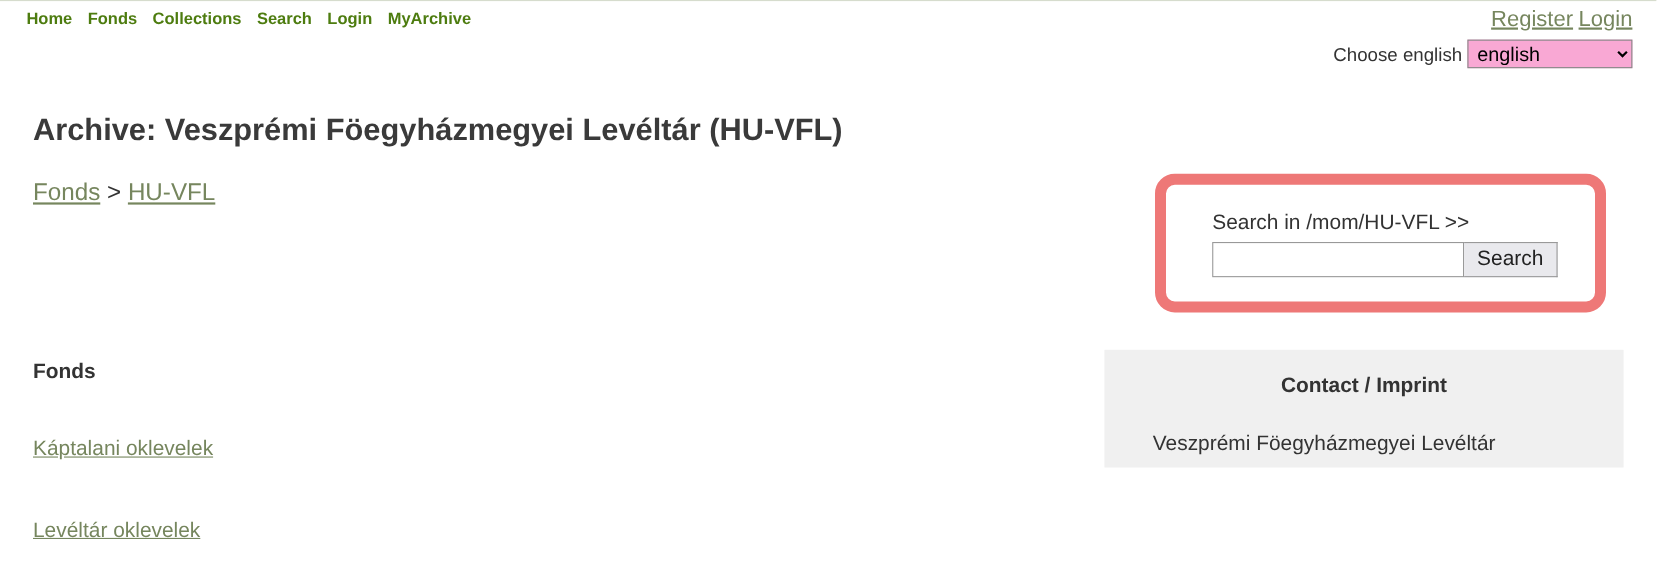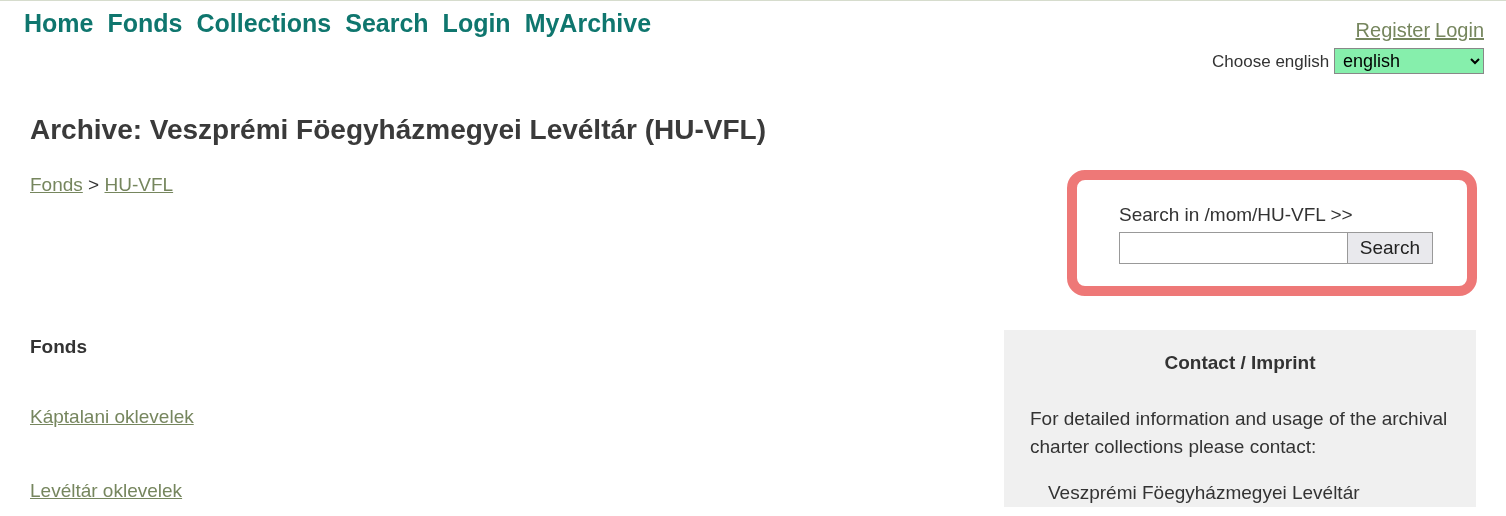--- a/index.html
+++ b/index.html
@@ -20,60 +20,60 @@
     align-items: flex-start;
     padding: 8px 24px 6px 24px;
     gap: 10px;
     position: relative;
   }
   .topnav .nav-left {
     display: flex;
     gap: 14px;
   }
   .topnav .nav-left a {
-    color: #0f766e;
-    font-weight: bold;
-    font-size: 25px;
+    color: #4d7c0f;
+    font-weight: bold;
+    font-size: 15px;
     text-decoration: none;
   }
   .topnav .nav-right {
     position: absolute;
     right: 22px;
-    top: 18px;
+    top: 6px;
     text-align: right;
   }
   .topnav .nav-right a {
     color: #76865e;
     font-size: 20px;
     text-decoration: underline;
   }
   .lang-row {
     margin-top: 6px;
     font-size: 17px;
     color: #333;
   }
   .lang-row select {
     font-size: 18px;
     padding: 1px 4px;
     width: 150px;
     border: 1px solid #888;
-    background: #86efac;
+    background: #f9a8d4;
   }
   .content {
     padding: 40px 30px 0 30px;
     position: relative;
   }
   h1.page-title {
     font-size: 28px;
     font-weight: bold;
     color: #3a3a3a;
     margin: 30px 0 28px 0;
   }
   .breadcrumb {
-    font-size: 19px;
+    font-size: 22px;
   }
   .breadcrumb a {
     color: #76865e;
     text-decoration: underline;
   }
   .breadcrumb .sep {
     color: #333;
   }
   .fonds-section {
     margin-top: 140px;
@@ -88,21 +88,21 @@
     display: block;
     color: #76865e;
     text-decoration: underline;
     font-size: 19px;
     line-height: 1.6;
     width: fit-content;
     margin-top: 44px;
   }
   .searchbox {
     position: absolute;
-    right: 29px;
+    right: 46px;
     top: 126px;
     width: 410px;
     border: 10px solid #ee7877;
     border-radius: 18px;
     background: #fff;
     padding: 24px 34px 22px 42px;
   }
   .searchbox .sb-label {
     font-size: 19px;
     color: #333;
@@ -196,17 +196,16 @@
     <div class="searchbox">
       <div class="sb-label">Search in /mom/HU-VFL &gt;&gt;</div>
       <div class="sb-row">
         <input type="text" style="">
         <button>Search</button>
       </div>
     </div>
 
     <div class="contactbox">
       <div class="ct-head">Contact / Imprint</div>
-      <div class="ct-body">For detailed information and usage of the archival charter collections please contact:</div>
       <div class="ct-org">Veszprémi Föegyházmegyei Levéltár</div>
     </div>
   </div>
 </div>
 
 </body></html>

